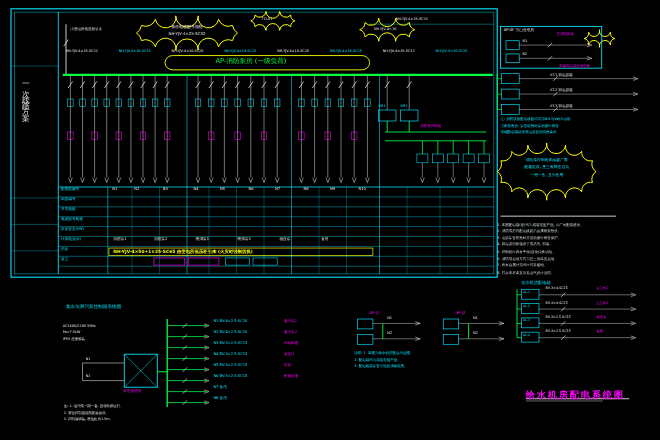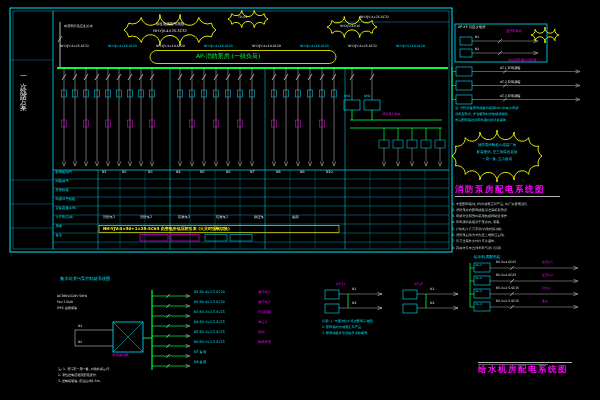--- a/index.html
+++ b/index.html
@@ -4,21 +4,21 @@
 <style>
   html,body{margin:0;padding:0;background:#000;}
   #stage{position:relative;width:600px;height:400px;background:#000;overflow:hidden;
          font-family:"DejaVu Sans",sans-serif;}
   #lines{position:absolute;left:0;top:0;}
   #texts{position:absolute;left:0;top:0;width:600px;height:400px;}
   .t{position:absolute;white-space:nowrap;line-height:1.15;font-family:"DejaVu Sans",sans-serif;}
   .title{position:absolute;color:#ff00ff;font-weight:bold;font-size:8.5px;letter-spacing:1.5px;
          font-family:"DejaVu Sans",sans-serif;}
   .title-fire{left:455px;top:184px;}
-  .title-water{left:478px;top:364px;}
+  .title-water{left:478px;top:354px;}
 </style>
 </head>
 <body>
 
 <div id="stage">
   <svg id="lines" width="600" height="400" viewBox="0 0 600 400">
       <rect x="10" y="8" width="442" height="244" fill="none" stroke="#00e5ff" stroke-width="1"></rect>
       <rect x="13" y="11" width="436" height="238" fill="none" stroke="#00e5ff" stroke-width="0.4"></rect>
       <line x1="53" y1="11" x2="53" y2="249" stroke="#00e5ff" stroke-width="0.8"></line>
       <line x1="10" y1="60" x2="53" y2="60" stroke="#00e5ff" stroke-width="0.3"></line>
@@ -445,15 +445,14 @@
       <div class="t" style="left: 475.5px; top: 276.7px; font-size: 2.9px; color: rgb(0, 229, 255);">AL-2</div>
       <div class="t" style="left: 496px; top: 274px; font-size: 3px; color: rgb(232, 232, 232);">BV-3×4-SC25</div>
       <div class="t" style="left: 542px; top: 274px; font-size: 3px; color: rgb(255, 0, 255);">生活泵2</div>
       <div class="t" style="left: 475.5px; top: 289.7px; font-size: 2.9px; color: rgb(0, 229, 255);">AL-3</div>
       <div class="t" style="left: 496px; top: 287px; font-size: 3px; color: rgb(232, 232, 232);">BV-3×2.5-SC15</div>
       <div class="t" style="left: 542px; top: 287px; font-size: 3px; color: rgb(255, 0, 255);">稳压泵</div>
       <div class="t" style="left: 475.5px; top: 302.7px; font-size: 2.9px; color: rgb(0, 229, 255);">AL-4</div>
       <div class="t" style="left: 496px; top: 300px; font-size: 3px; color: rgb(232, 232, 232);">BV-3×2.5-SC15</div>
       <div class="t" style="left: 542px; top: 300px; font-size: 3px; color: rgb(255, 0, 255);">备用</div>
     </div>
-  <div class="title title-fire">消防泵房配电系统图</div>
   <div class="title title-water">给水机房配电系统图</div>
 </div>
 
 </body></html>

